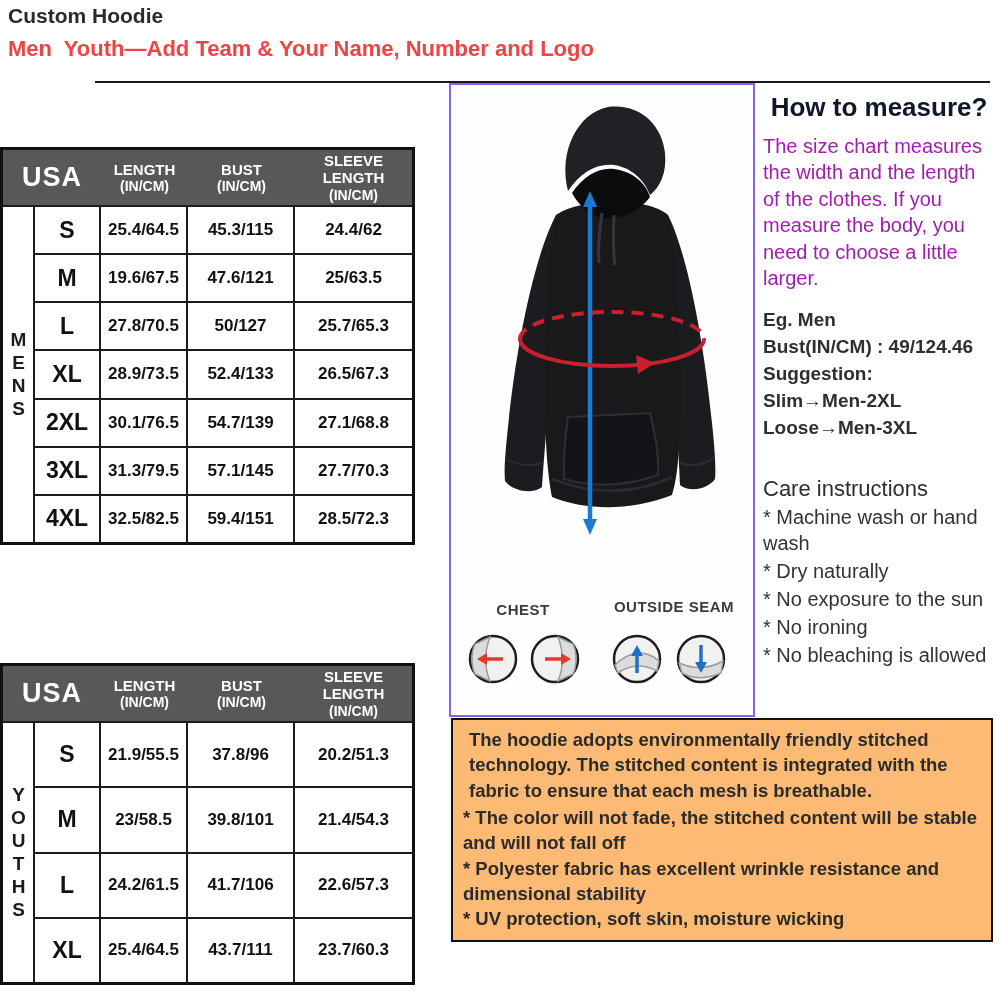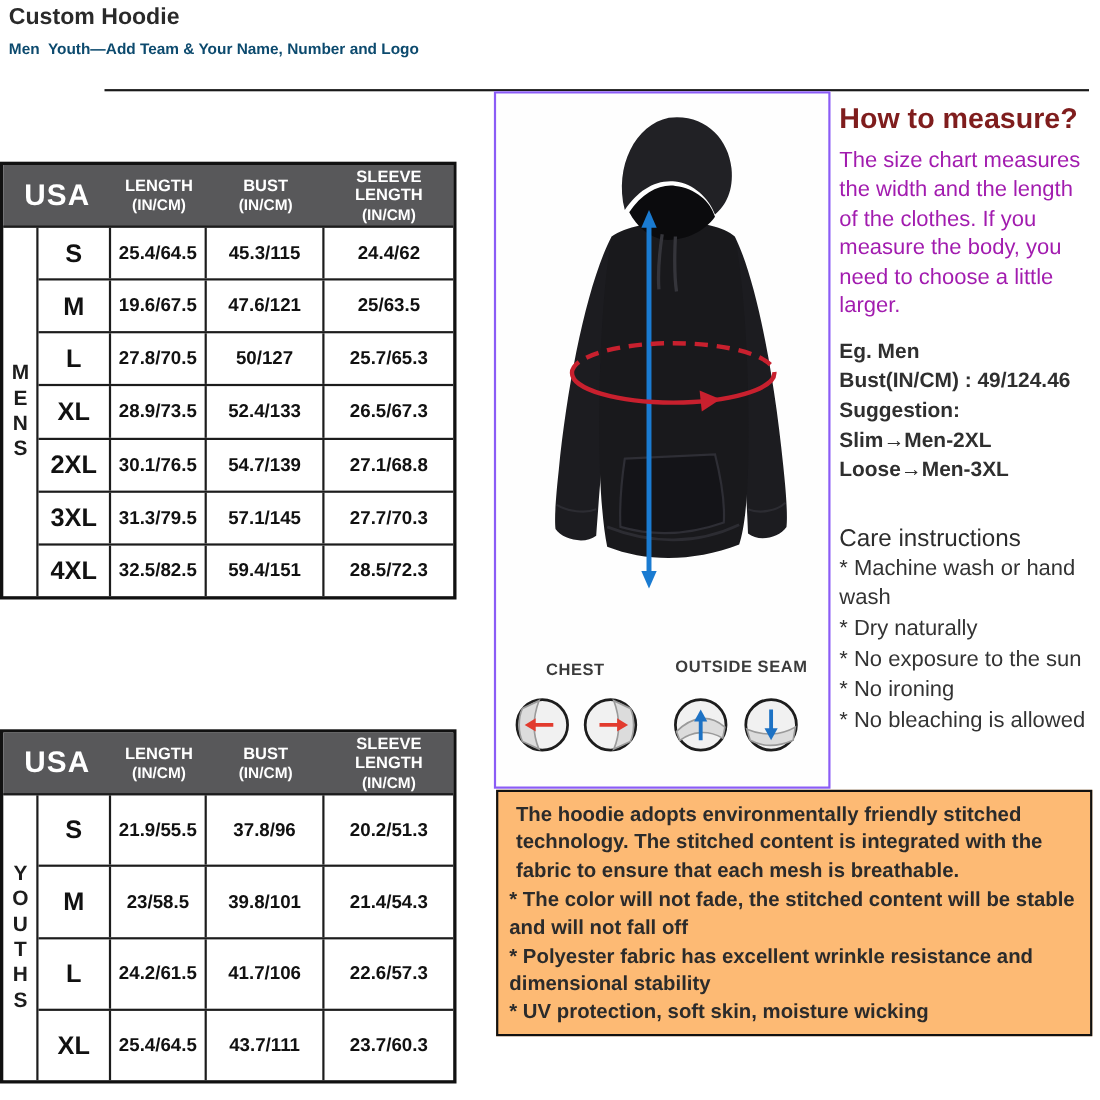--- a/index.html
+++ b/index.html
@@ -2,21 +2,21 @@
 <html><head>
 <meta charset="utf-8">
 <style>
   * { margin:0; padding:0; box-sizing:border-box; }
   html,body { width:1000px; height:1000px; background:#ffffff;
     font-family:"Liberation Sans","DejaVu Sans",sans-serif; color:#222; }
   .canvas { position:relative; width:1000px; height:992px; overflow:hidden; background:#fff; }
 
   
   .page-title { position:absolute; left:8px; top:4px; font-size:21px; font-weight:700; color:#2a2a2a; }
-  .page-subtitle { position:absolute; left:8px; top:36px; font-size:14px; font-weight:700; color:#0c4a6e; white-space:pre; }
+  .page-subtitle { position:absolute; left:8px; top:36px; font-size:22px; font-weight:700; color:#ef4444; white-space:pre; }
   .top-divider { position:absolute; left:95px; top:81px; width:895px; height:2px; background:#1a1a1a; }
 
   
   .sizetable { position:absolute; left:0; width:415px; border:3px solid #111; background:#fff; display:flex; flex-direction:column; }
   .sizetable.mens   { top:147px; height:398px; }
   .sizetable.youths { top:663px; height:322px; }
   .thead { display:grid; grid-template-columns:98px 87px 107px 1fr; background:#58585a; color:#fff;
            height:57px; flex:0 0 57px; align-items:center; border-bottom:2px solid #1c1c1c; }
   .thead .hc { text-align:center; line-height:1.15; }
   .hc .t { font-size:15px; font-weight:700; }
@@ -42,21 +42,21 @@
   .lbl-chest { left:14px; top:516px; width:116px; }
   .lbl-seam  { left:148px; top:513px; width:150px; }
   .micon { position:absolute; width:52px; height:52px; }
   .micon.c1 { left:16px;  top:548px; }
   .micon.c2 { left:78px;  top:548px; }
   .micon.s1 { left:160px; top:548px; }
   .micon.s2 { left:224px; top:548px; }
 
   
   .measure-panel { position:absolute; left:763px; top:92px; width:232px; }
-  .htm-heading { font-size:26px; font-weight:700; color:#7f1d1d; margin-bottom:10px; }
+  .htm-heading { font-size:26px; font-weight:700; color:#0f172a; text-align:center; margin-bottom:10px; }
   .htm-body { font-size:20px; line-height:1.32; color:#a21caf; margin-bottom:16px; }
   .example-block { font-size:19px; font-weight:700; color:#2f2f2f; line-height:1.42; margin-bottom:34px; }
   .care-heading { font-size:22px; color:#2d2d2d; margin-bottom:2px; }
   .care-list { font-size:20px; line-height:1.3; color:#333; }
   .care-list .care-item { margin:2px 0; }
 
   
   .bottom-box { position:absolute; left:451px; top:718px; width:542px; height:224px;
                 border:2px solid #111; background:#fdba74; padding:7px 10px 0 10px; }
   .bottom-box p { font-size:18.5px; font-weight:700; color:#2b2b2b; line-height:1.37; }

